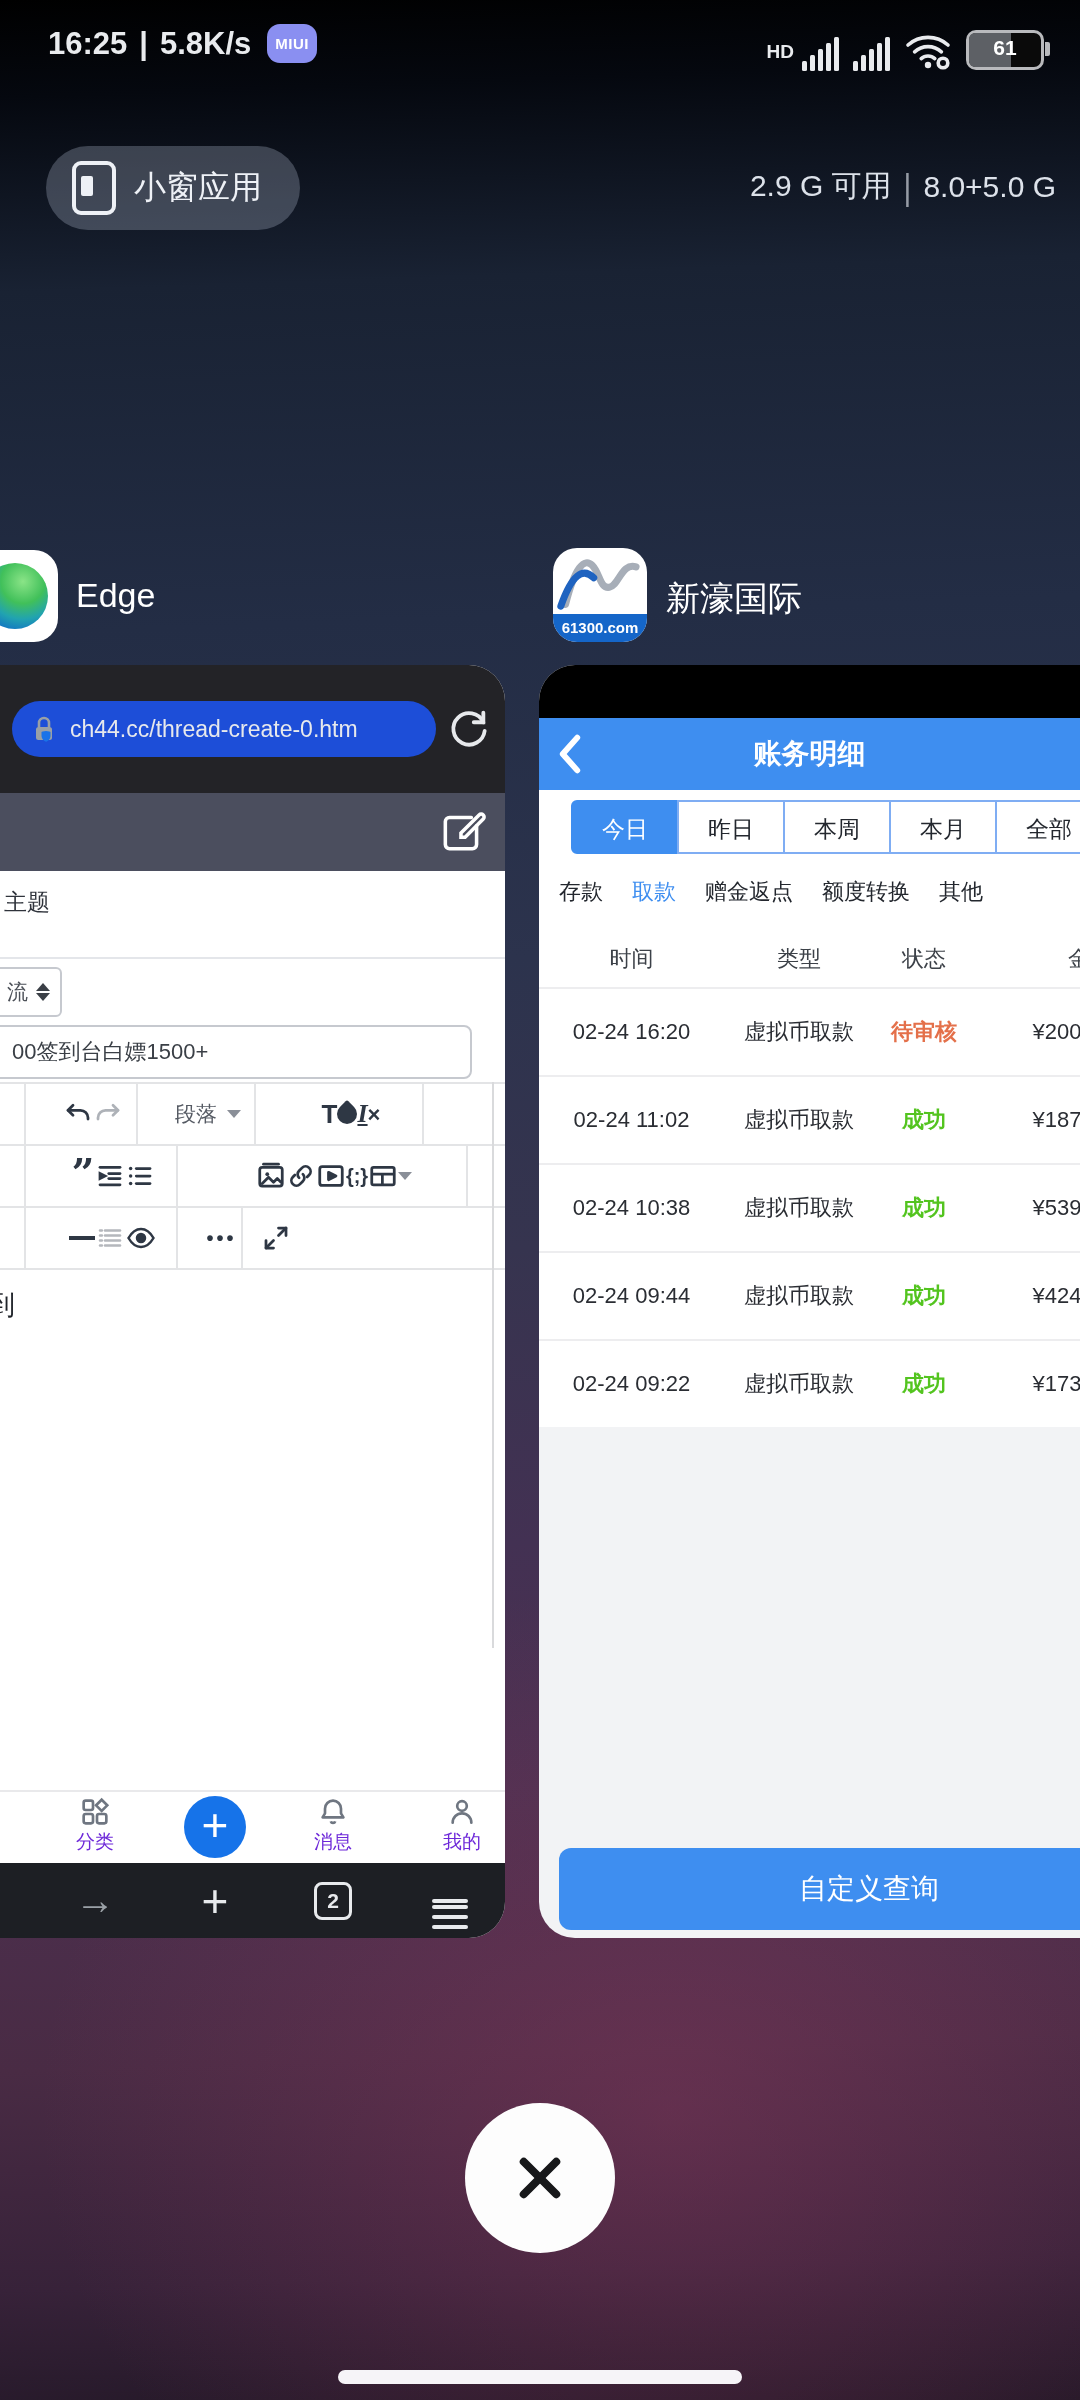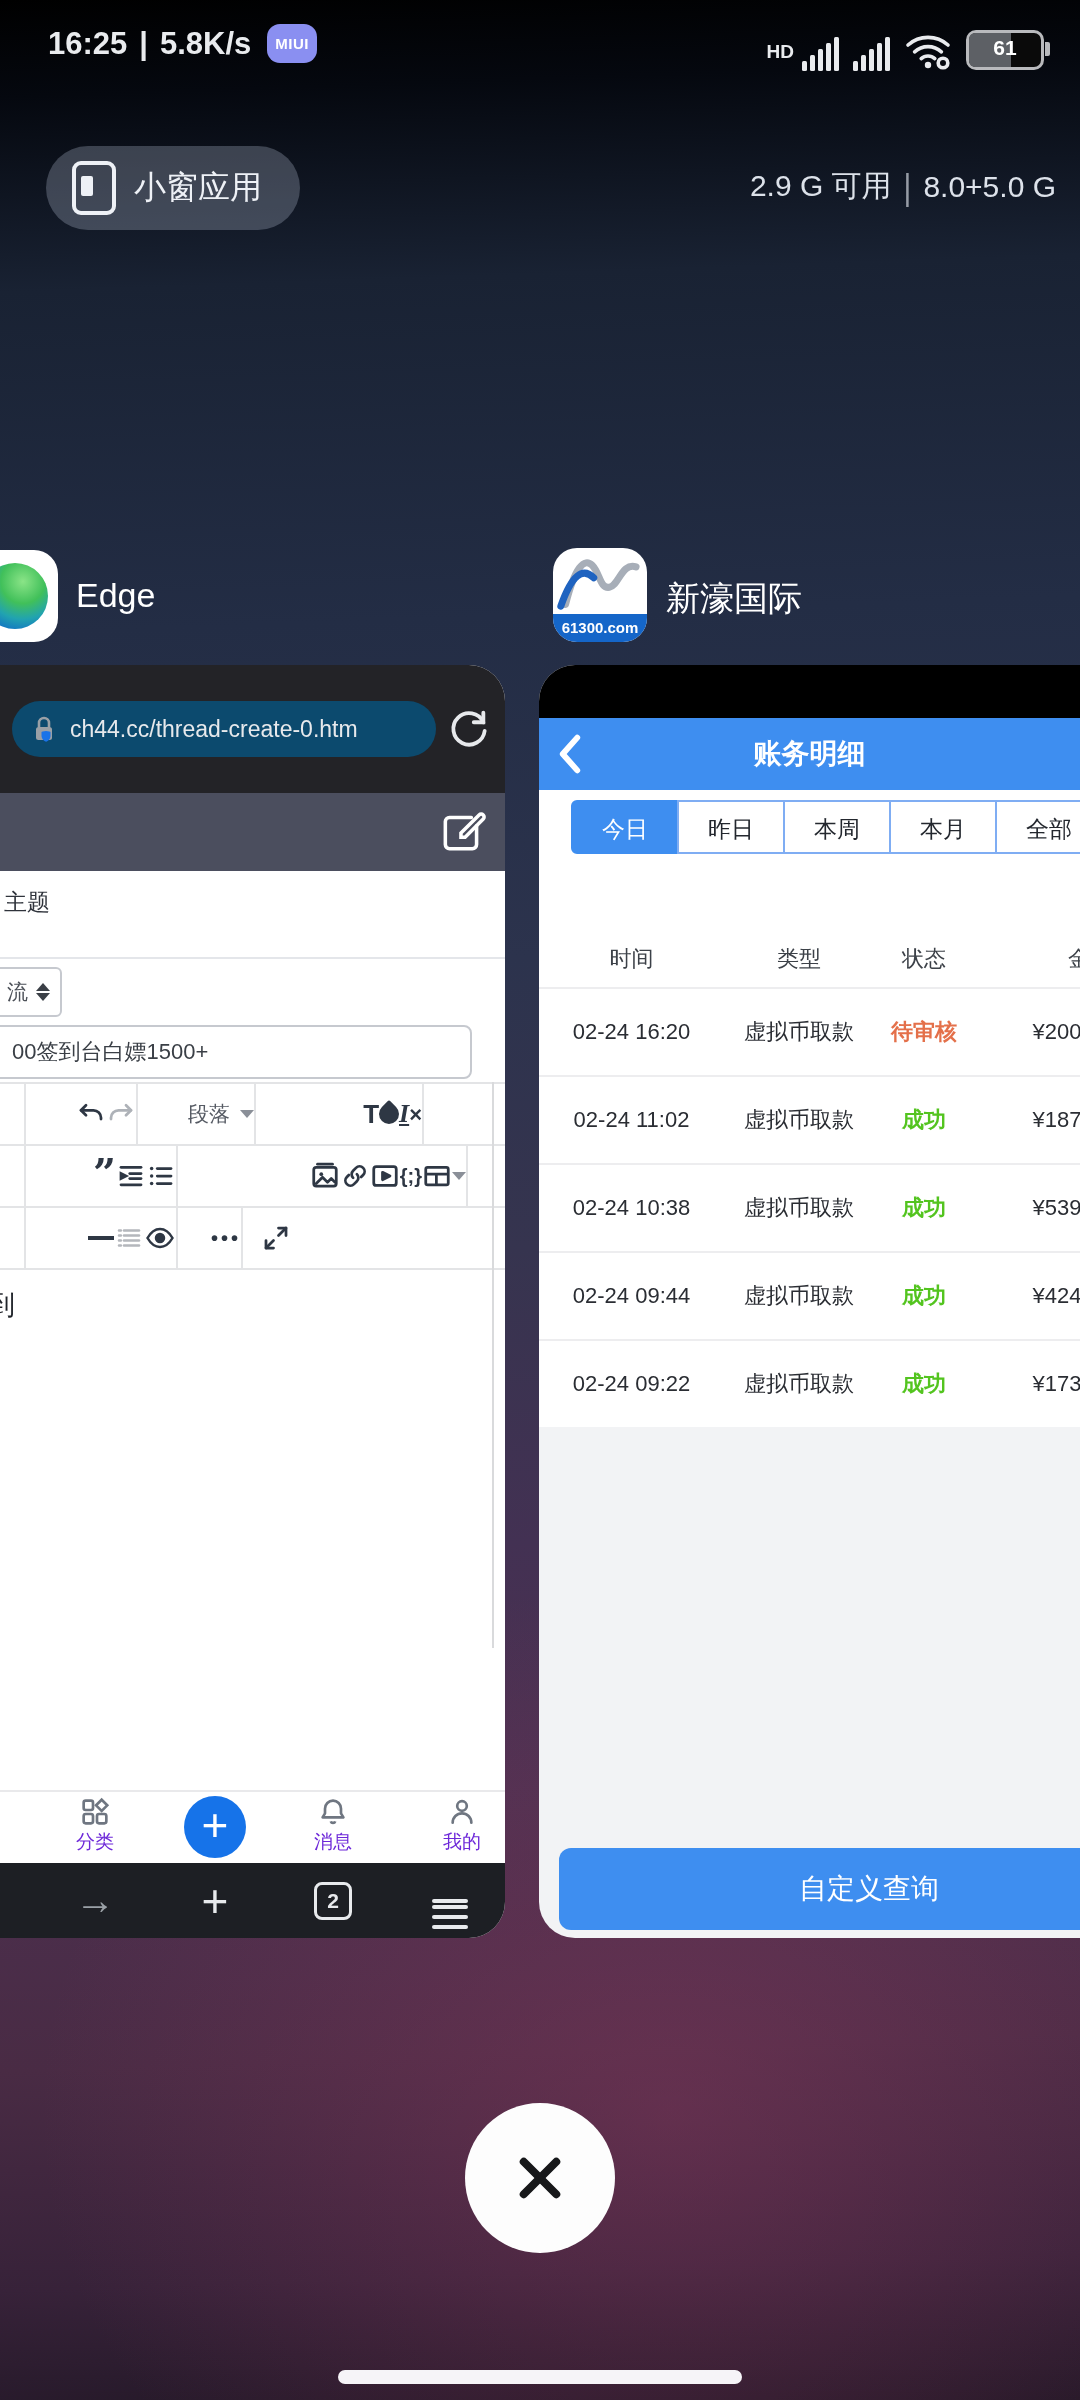--- a/index.html
+++ b/index.html
@@ -31,38 +31,38 @@
   .edge-logo{position:absolute;left:16px;top:13px;width:66px;height:66px;border-radius:50%;
     background:radial-gradient(circle at 62% 28%, #8ae487 0%, #41c05a 35%, #21a3b0 60%, #1273c4 82%, #0d5cb0 100%);}
   .app-name{font-size:34px;color:#fff;font-weight:500;}
   .xh-ic{left:553px;top:548px;width:94px;height:94px;border-radius:24px;background:#fff;overflow:hidden;}
   .xh-band{position:absolute;left:0;right:0;bottom:0;height:28px;background:#1566c9;color:#fff;font-size:15px;font-weight:700;text-align:center;line-height:28px;}
   
   .card{position:absolute;top:665px;height:1273px;background:#fff;overflow:hidden;}
   
   #edgeCard{left:0;width:505px;border-radius:0 36px 36px 0;}
   .e-header{left:0;top:0;width:505px;height:128px;background:#232327;}
-  .url-pill{left:12px;top:36px;width:424px;height:56px;border-radius:28px;background:#0c4a6e;display:flex;align-items:center;gap:14px;padding:0 20px;box-sizing:border-box;}
+  .url-pill{left:12px;top:36px;width:424px;height:56px;border-radius:28px;background:#1d4ed8;display:flex;align-items:center;gap:14px;padding:0 20px;box-sizing:border-box;}
   .url-text{color:#e7e9ec;font-size:23px;white-space:nowrap;overflow:hidden;}
   .reload{right:14px;top:40px;color:#e7e9ec;}
   .e-slate{left:0;top:128px;width:505px;height:78px;background:#4b4e5e;}
   .edit-ic{right:18px;top:142px;color:#fff;}
   .form-title{left:4px;top:222px;font-size:23px;color:#2f333b;}
   .hr1{left:0;top:292px;width:505px;border-top:2px solid #e4e6ea;}
   .cat-select{left:-24px;top:302px;width:86px;height:50px;border:2px solid #c6c9cf;border-radius:6px;display:flex;align-items:center;justify-content:flex-end;gap:8px;padding-right:10px;box-sizing:border-box;font-size:21px;color:#4c5058;}
   .sort-arrows{display:flex;flex-direction:column;gap:2px;}
   .sort-arrows i{display:block;width:0;height:0;border-left:7px solid transparent;border-right:7px solid transparent;}
   .sort-arrows .up{border-bottom:8px solid #3a3f46;}
   .sort-arrows .dn{border-top:8px solid #3a3f46;}
   .subj-input{left:-28px;top:360px;width:500px;height:54px;border:2px solid #c6c9cf;border-radius:8px;box-sizing:border-box;font-size:22px;color:#3a3f46;line-height:50px;padding-left:38px;white-space:nowrap;overflow:hidden;}
   
   .tbar{left:0;top:417px;width:505px;color:#2e3744;}
   .tb-row{display:flex;align-items:center;border-top:2px solid #e3e4e6;height:60px;}
   .tb-row:last-child{border-bottom:2px solid #e3e4e6;}
-  .tb-g{display:flex;align-items:center;justify-content:flex-end;height:100%;border-right:2px solid #e3e4e6;box-sizing:border-box;padding-left:24px;}
+  .tb-g{display:flex;align-items:center;justify-content:center;height:100%;border-right:2px solid #e3e4e6;box-sizing:border-box;padding-left:24px;}
   .tb-g.last{border-right:none;flex:1;}
   .para{font-size:21px;color:#555a63;display:flex;align-items:center;gap:10px;}
   .chev{width:0;height:0;border-left:7px solid transparent;border-right:7px solid transparent;border-top:8px solid #8a8f98;}
   .t-label{font-size:26px;font-weight:600;}
   .drop{width:20px;height:20px;background:#2e3744;border-radius:2px 50% 50% 50%;transform:rotate(45deg);}
   .ifx{font-size:22px;font-weight:600;}
   .ifx i{text-decoration:underline;font-family:"Liberation Serif",serif;font-size:26px;}
   .quote{font-size:40px;font-weight:700;line-height:20px;height:26px;font-family:"DejaVu Serif",serif;}
   .hr-ic{width:26px;border-top:4px solid #2e3744;}
   .more{font-size:20px;letter-spacing:3px;font-weight:700;}
@@ -396,20 +396,27 @@
     </div>
 
     <div class="abs f-tabs">
       <span class="f-tab first active">今日</span>
       <span class="f-tab">昨日</span>
       <span class="f-tab">本周</span>
       <span class="f-tab">本月</span>
       <span class="f-tab">全部</span>
     </div>
 
+    <div class="abs f-filters">
+      <span class="f-filter">存款</span>
+      <span class="f-filter active">取款</span>
+      <span class="f-filter">赠金返点</span>
+      <span class="f-filter">额度转换</span>
+      <span class="f-filter">其他</span>
+    </div>
 
     <div class="abs t-head">
       <span class="c-time">时间</span>
       <span class="c-type">类型</span>
       <span class="c-status" style="font-weight:400;">状态</span>
       <span class="c-amount">金额</span>
     </div>
 
     <div class="abs rows">
       <div class="t-row">

